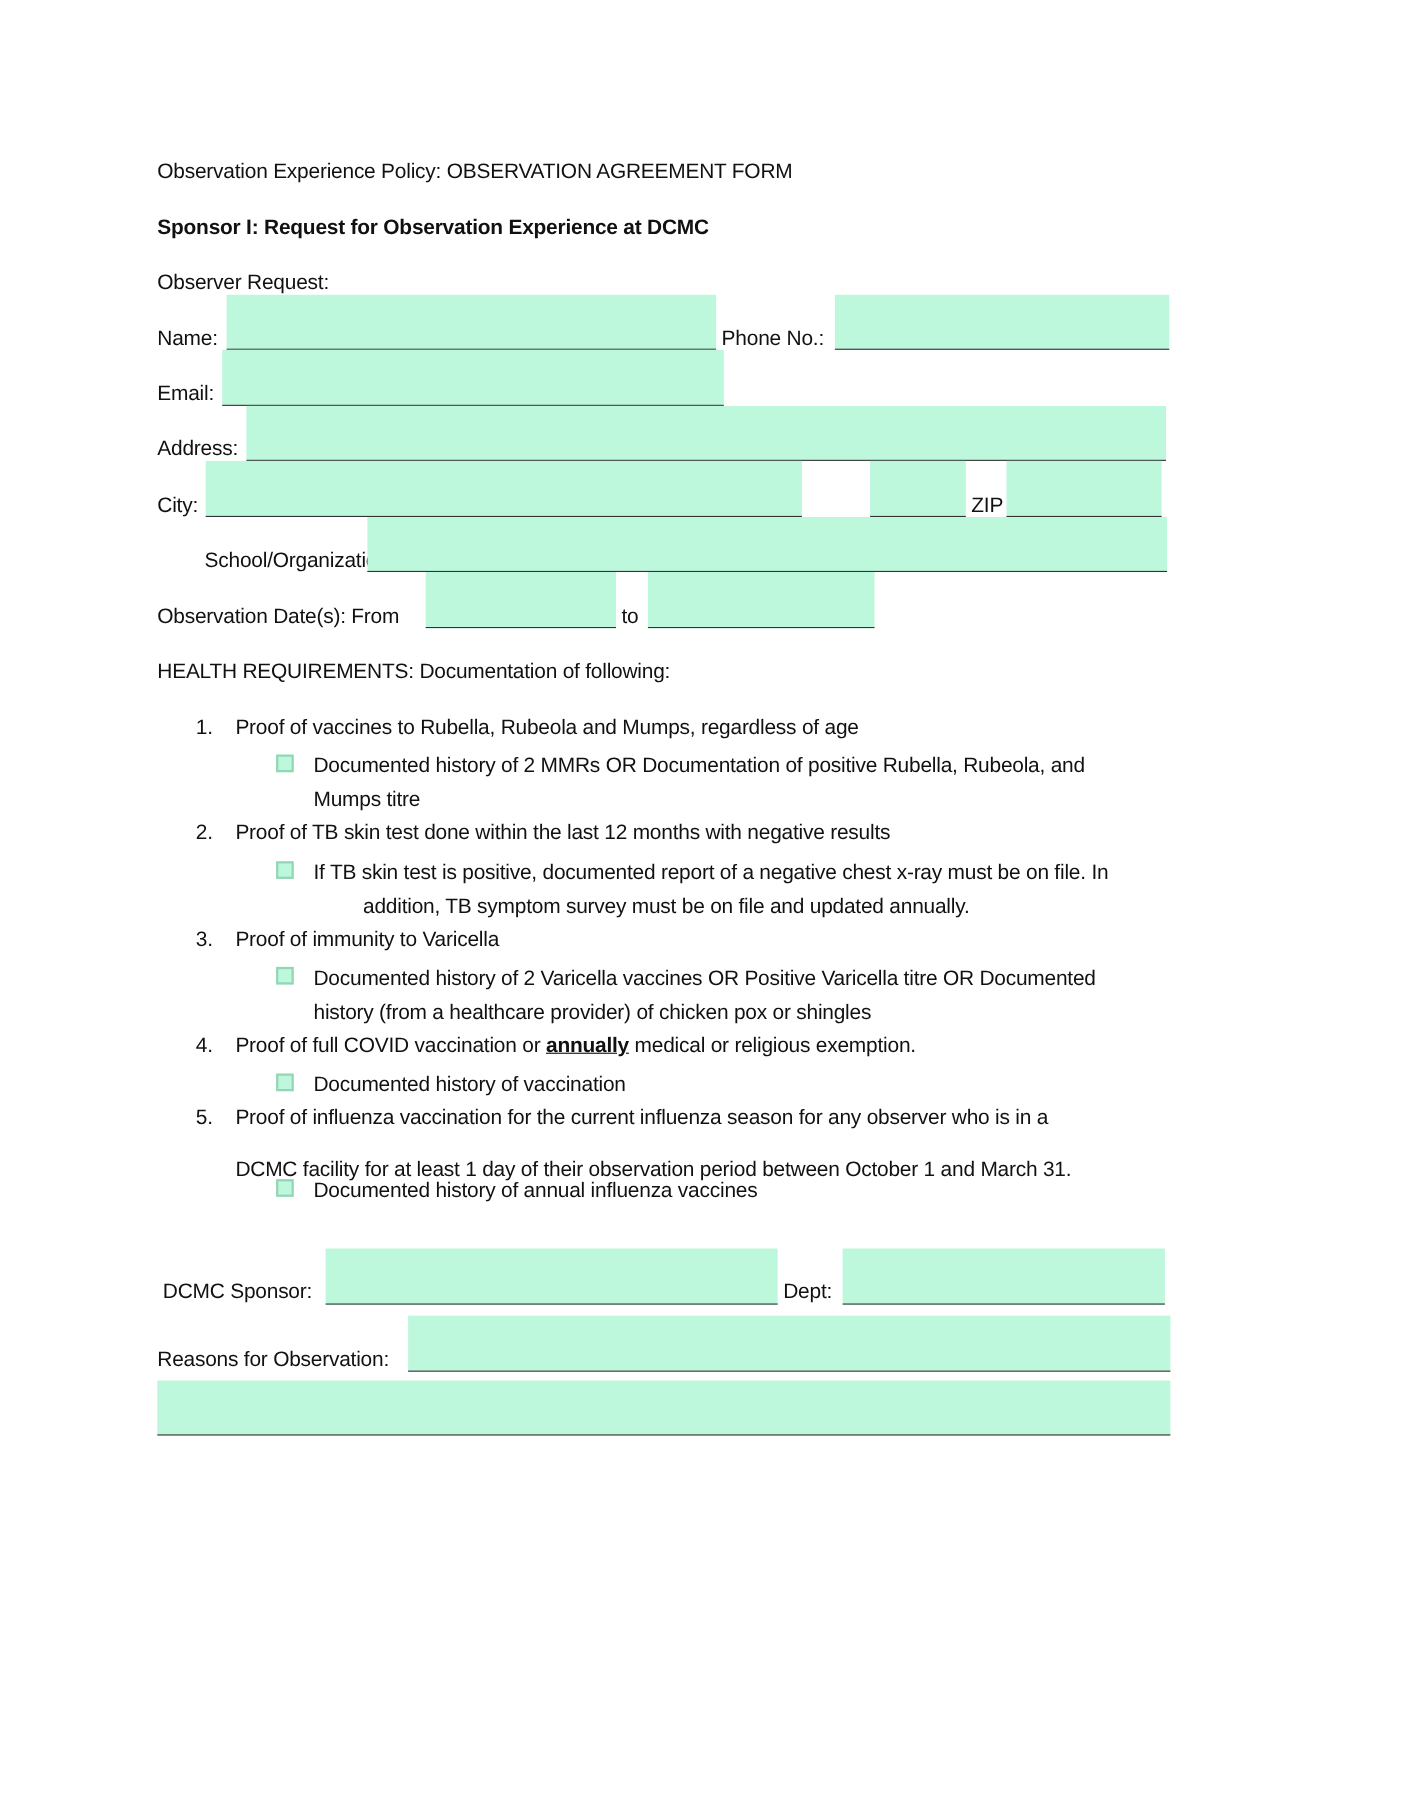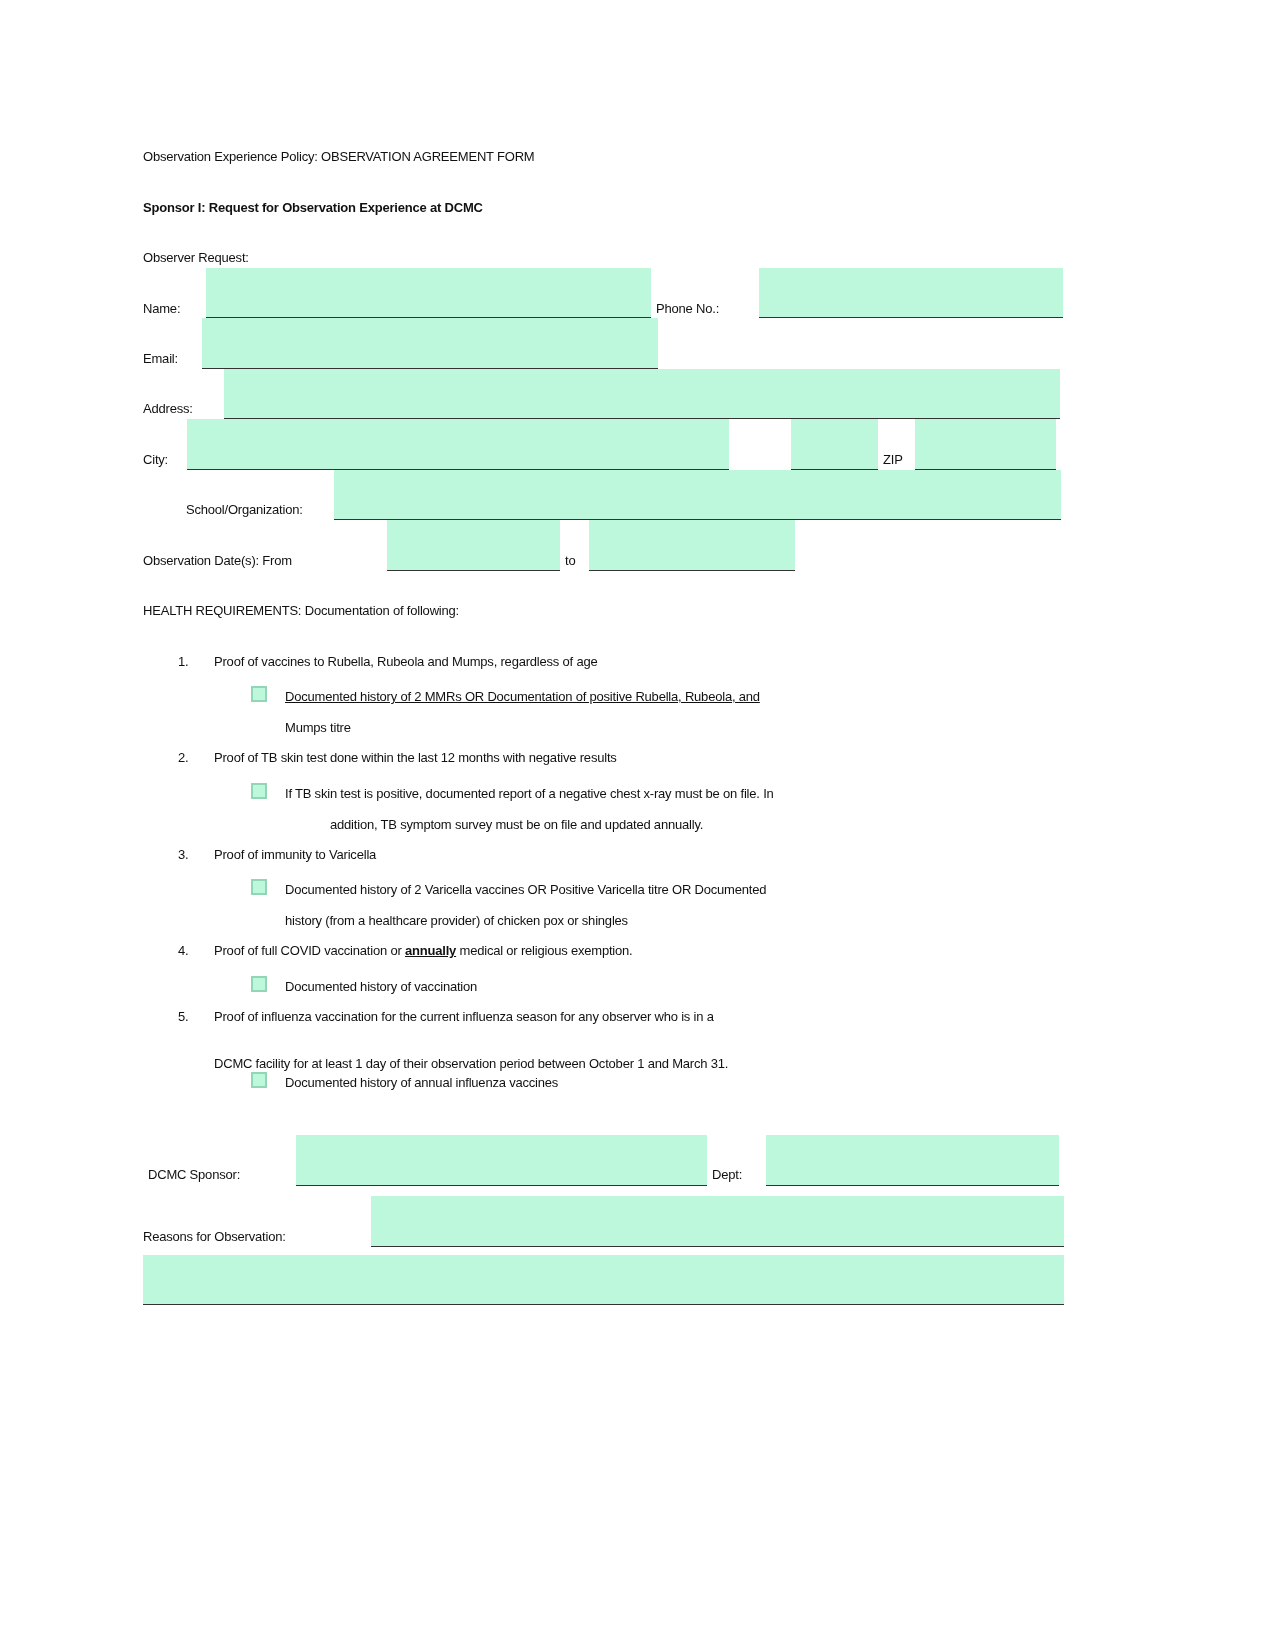--- a/index.html
+++ b/index.html
@@ -1,18 +1,18 @@
 <!DOCTYPE html>
 <html><head>
 <meta charset="utf-8">
 <style>
   html, body { margin: 0; padding: 0; background: #ffffff; }
   body { width: 1275px; height: 1649px; position: relative; overflow: hidden;
          font-family: "Liberation Sans", sans-serif; color: #111; }
-  .t { position: absolute; font-size: 13px; line-height: 24px; white-space: nowrap; letter-spacing: -0.2px; }
+  .t { position: absolute; font-size: 19px; line-height: 24px; white-space: nowrap; letter-spacing: -0.2px; }
   .b { font-weight: bold; }
   .fld { position: absolute; background: #bdf7dc; border-bottom: 1.5px solid #333; box-sizing: border-box; }
   .cb { position: absolute; width: 16px; height: 16px; background: #bdf7dc; border: 2px solid #93d6b6; box-sizing: border-box; }
   .u { text-decoration: underline; font-weight: bold; }
 </style>
 </head>
 <body>
 
 <div class="t" style="left:143px;top:145px;">Observation Experience Policy: OBSERVATION AGREEMENT FORM</div>
 <div class="t b" style="left:143px;top:196px;">Sponsor I:  Request for Observation Experience at DCMC</div>
@@ -42,21 +42,21 @@
 <div class="t" style="left:143px;top:549px;text-align:center;">Observation Date(s):  From</div>
 <div class="fld" style="left:387px;top:520px;width:173px;height:51px;"></div>
 <div class="t" style="left:565px;top:549px;">to</div>
 <div class="fld" style="left:589px;top:520px;width:206px;height:51px;"></div>
 
 <div class="t" style="left:143px;top:599px;">HEALTH REQUIREMENTS: Documentation of following:</div>
 
 <div class="t" style="left:178px;top:650px;">1.</div>
 <div class="t" style="left:214px;top:650px;">Proof of vaccines to Rubella, Rubeola and Mumps, regardless of age</div>
 <div class="cb" style="left:251px;top:686px;"></div>
-<div class="t" style="left:285px;top:685px;text-decoration:underline;">Documented history of 2 MMRs OR Documentation of positive Rubella, Rubeola, and</div>
+<div class="t" style="left:285px;top:685px;">Documented history of 2 MMRs OR Documentation of positive Rubella, Rubeola, and</div>
 <div class="t" style="left:285px;top:716px;">Mumps titre</div>
 
 <div class="t" style="left:178px;top:746px;">2.</div>
 <div class="t" style="left:214px;top:746px;">Proof of TB skin test done within the last 12 months with negative results</div>
 <div class="cb" style="left:251px;top:783px;"></div>
 <div class="t" style="left:285px;top:782px;">If TB skin test is positive, documented report of a negative chest x-ray must be on file. In</div>
 <div class="t" style="left:285px;top:813px;margin-left:45px;">addition, TB symptom survey must be on file and updated annually.</div>
 
 <div class="t" style="left:178px;top:843px;">3.</div>
 <div class="t" style="left:214px;top:843px;">Proof of immunity to Varicella</div>

